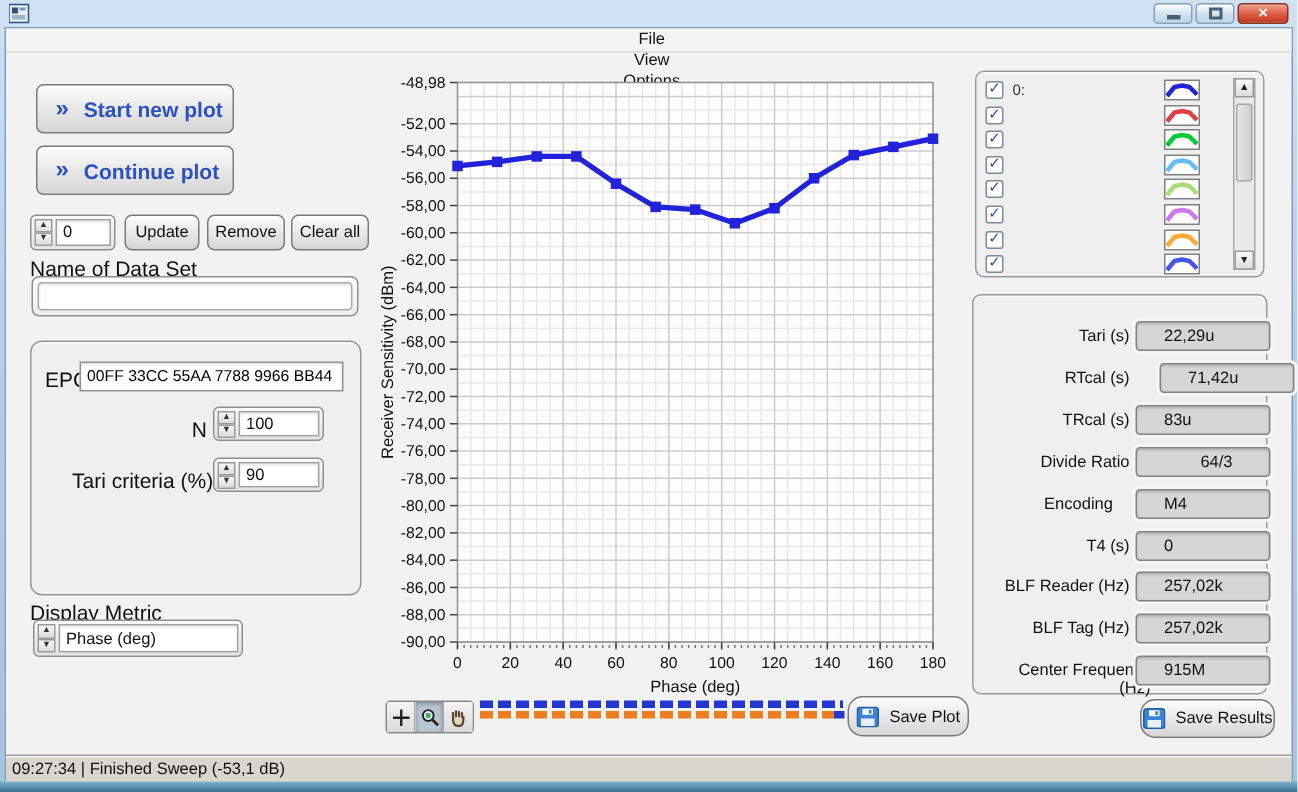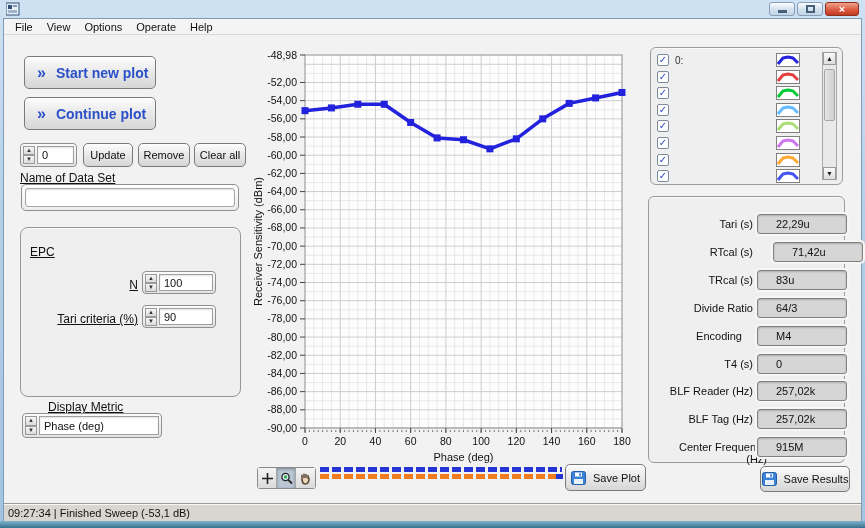--- a/index.html
+++ b/index.html
@@ -22,21 +22,21 @@
           background:linear-gradient(#fdfeff,#d4e2ef 50%,#c2d4e6);
           display:flex; align-items:center; justify-content:center; }
   .wbtn.close { width:34px; background:linear-gradient(#f0a18c,#d9573d 60%,#c03a22);
                 border-color:#8e2f1c; color:#fff; font-weight:bold; font-size:11px; line-height:10px; }
   .glyph-min { width:9px; height:3px; background:#46607a; margin-top:5px; }
   .glyph-max { width:9px; height:8px; border:2px solid #46607a; }
 
   
   .menubar { position:absolute; left:4px; right:4px; top:19px; height:16px;
              background:#f4f4f4; border-bottom:1px solid #d8d8d8;
-             display:flex; align-items:center; padding-left:4px; }
+             display:flex; align-items:center; padding-left:4px;flex-direction:column; }
   .menu-item { padding:1px 7px; font-size:11px; color:#111; }
 
   
   .btn { position:absolute; border:1px solid #7a7a7a; border-radius:5px;
          background:linear-gradient(#fdfdfd,#eaeaea 45%,#d6d6d6);
          box-shadow:inset 0 1px 0 #fff; display:flex; align-items:center; justify-content:center;
          font-size:11px; color:#111; }
   .btn-big { font-size:14px; font-weight:bold; color:#2b50c8; justify-content:flex-start; padding-left:12px; }
   .chev { font-size:16px; font-weight:bold; color:#2b50c8; margin-right:10px; line-height:14px; }
 
@@ -50,21 +50,21 @@
                  font:inherit; padding:0 4px; box-shadow:inset 0 1px 2px rgba(0,0,0,.12); }
 
   .spin-ctl { position:absolute; border:1px solid #8f8f8f; border-radius:4px;
               background:linear-gradient(#fbfbfb,#e4e4e4); display:flex; align-items:stretch; padding:2px; }
   .spin-arrows { width:12px; display:flex; flex-direction:column; margin-right:2px; }
   .spin-arrows span { flex:1; border:1px solid #9a9a9a; background:linear-gradient(#f6f6f6,#dcdcdc);
                       font-size:6px; line-height:7px; text-align:center; color:#333; }
   .spin-field { flex:1; border:1px solid #a0a0a0; background:#fff; padding:0 4px;
                 display:flex; align-items:center; box-shadow:inset 0 1px 2px rgba(0,0,0,.12); }
 
-  .label { position:absolute; font-size:12px; color:#111; white-space:nowrap;text-decoration:underline; }
+  .label { position:absolute; font-size:14px; color:#111; white-space:nowrap; }
 
   .groupbox { position:absolute; border:1px solid #979797; border-radius:8px;
               background:#efefef; box-shadow:inset 0 1px 0 #fbfbfb; }
 
   .panel { position:absolute; border:1px solid #9a9a9a; border-radius:6px;
            background:#efefef; box-shadow:inset 0 1px 0 #fbfbfb; }
 
   
   .param-label { position:absolute; width:100px; text-align:right; font-size:11px; }
   .param-field { position:absolute; width:90px; height:20px; border:1px solid #818181; border-radius:3px;
@@ -92,21 +92,21 @@
               border-right:1px solid #a8a8a8; background:linear-gradient(#f4f4f4,#dadada); }
   .pal-cell:last-child { border-right:none; }
   .pal-cell.pressed { background:#b9c6d3; box-shadow:inset 0 1px 3px rgba(0,0,0,.35); }
 
   .dash-blue { position:absolute; left:320px; top:467px; width:242px; height:5px;
                background:repeating-linear-gradient(90deg,#2636d4 0 9px,rgba(0,0,0,0) 9px 12px); }
   .dash-orange { position:absolute; left:320px; top:474px; width:236px; height:5px;
                  background:repeating-linear-gradient(90deg,#ef7c1e 0 9px,rgba(0,0,0,0) 9px 12px); }
   .dash-endcap { position:absolute; left:556px; top:474px; width:7px; height:5px; background:#2636d4; }
 
-  .save-btn { gap:7px; }
+  .save-btn { gap:7px;border-radius:10px; }
 
   
   .statusbar { position:absolute; left:4px; right:4px; top:504px; height:17px;
                background:#d9d6cf; border-top:1px solid #f7f7f7; box-shadow:0 -1px 0 #9a9a9a;
                display:flex; align-items:center; padding-left:4px; font-size:11px; color:#111; }
 </style>
 </head>
 <body>
 
 <div class="frame">
@@ -167,38 +167,39 @@
     <span>Clear all</span>
   </div>
 
   <div class="label" style="left:20px; top:171px;">Name of Data Set</div>
   <div class="field-outer" style="left:21px; top:184px; width:218px; height:27px;">
     <input value="" style="">
   </div>
 
   <div class="groupbox" style="left:20px; top:227px; width:221px; height:170px;"></div>
   <div class="label" style="left:30px; top:245px;">EPC</div>
+  <input class="plain-field" style="left: 53px; top: 241px; width: 176px; height: 20px; font-size: 10.5px;" value="00FF 33CC 55AA 7788 9966 BB44">
   <div class="label" style="left:118px; top:278px; width:20px; text-align:right;">N</div>
   <div class="spin-ctl" style="left:142px; top:271px; width:74px; height:23px;">
     <span class="spin-arrows">
       <span>▲</span>
       <span>▼</span>
     </span>
     <span class="spin-field">100</span>
   </div>
   <div class="label" style="left:48px; top:312px; width:90px; text-align:right;">Tari criteria (%)</div>
   <div class="spin-ctl" style="left:142px; top:305px; width:74px; height:23px;">
     <span class="spin-arrows">
       <span>▲</span>
       <span>▼</span>
     </span>
     <span class="spin-field">90</span>
   </div>
 
-  <div class="label" style="left:20px; top:400px;margin-left:28px;">Display Metric</div>
+  <div class="label" style="left:20px; top:400px;">Display Metric</div>
   <div class="spin-ctl" style="left:22px; top:413px; width:140px; height:25px;">
     <span class="spin-arrows">
       <span>▲</span>
       <span>▼</span>
     </span>
     <span class="spin-field">Phase (deg)</span>
   </div>
 
   <svg id="plot-svg" style="position:absolute; left:252px; top:42px;" width="396" height="422">
       <rect x="53" y="13" width="317" height="373" fill="#fdfdfd"></rect>
@@ -531,21 +532,21 @@
     </div>
 
   <div class="panel" id="params-panel" style="left:648px; top:196px; width:197px; height:267px;">
       <div class="param-label" style="left: 4px; top: 21px;">Tari (s)</div>
       <div class="param-field" style="left: 108px; top: 17px;">22,29u</div>
       <div class="param-label" style="left: 4px; top: 48.9px;">RTcal (s)</div>
       <div class="param-field" style="left: 108px; top: 44.9px; margin-left: 16px;">71,42u</div>
       <div class="param-label" style="left: 4px; top: 76.8px;">TRcal (s)</div>
       <div class="param-field" style="left: 108px; top: 72.8px;">83u</div>
       <div class="param-label" style="left: 4px; top: 104.7px;">Divide Ratio</div>
-      <div class="param-field" style="left: 108px; top: 100.7px;">64/3</div>
+      <div class="param-field" style="left: 108px; top: 100.7px; text-align: center;">64/3</div>
       <div class="param-label" style="left: 20px; top: 132.6px; text-align: center;">Encoding</div>
       <div class="param-field" style="left: 108px; top: 128.6px;">M4</div>
       <div class="param-label" style="left: 4px; top: 160.5px;">T4 (s)</div>
       <div class="param-field" style="left: 108px; top: 156.5px;">0</div>
       <div class="param-label" style="left: 4px; top: 188.4px;">BLF Reader (Hz)</div>
       <div class="param-field" style="left: 108px; top: 184.4px;">257,02k</div>
       <div class="param-label" style="left: 4px; top: 216.3px;">BLF Tag (Hz)</div>
       <div class="param-field" style="left: 108px; top: 212.3px;">257,02k</div>
       <div class="param-label" style="left: 18px; top: 244.2px;">Center Frequency (Hz)</div>
       <div class="param-field" style="left: 108px; top: 240.2px;">915M</div>

